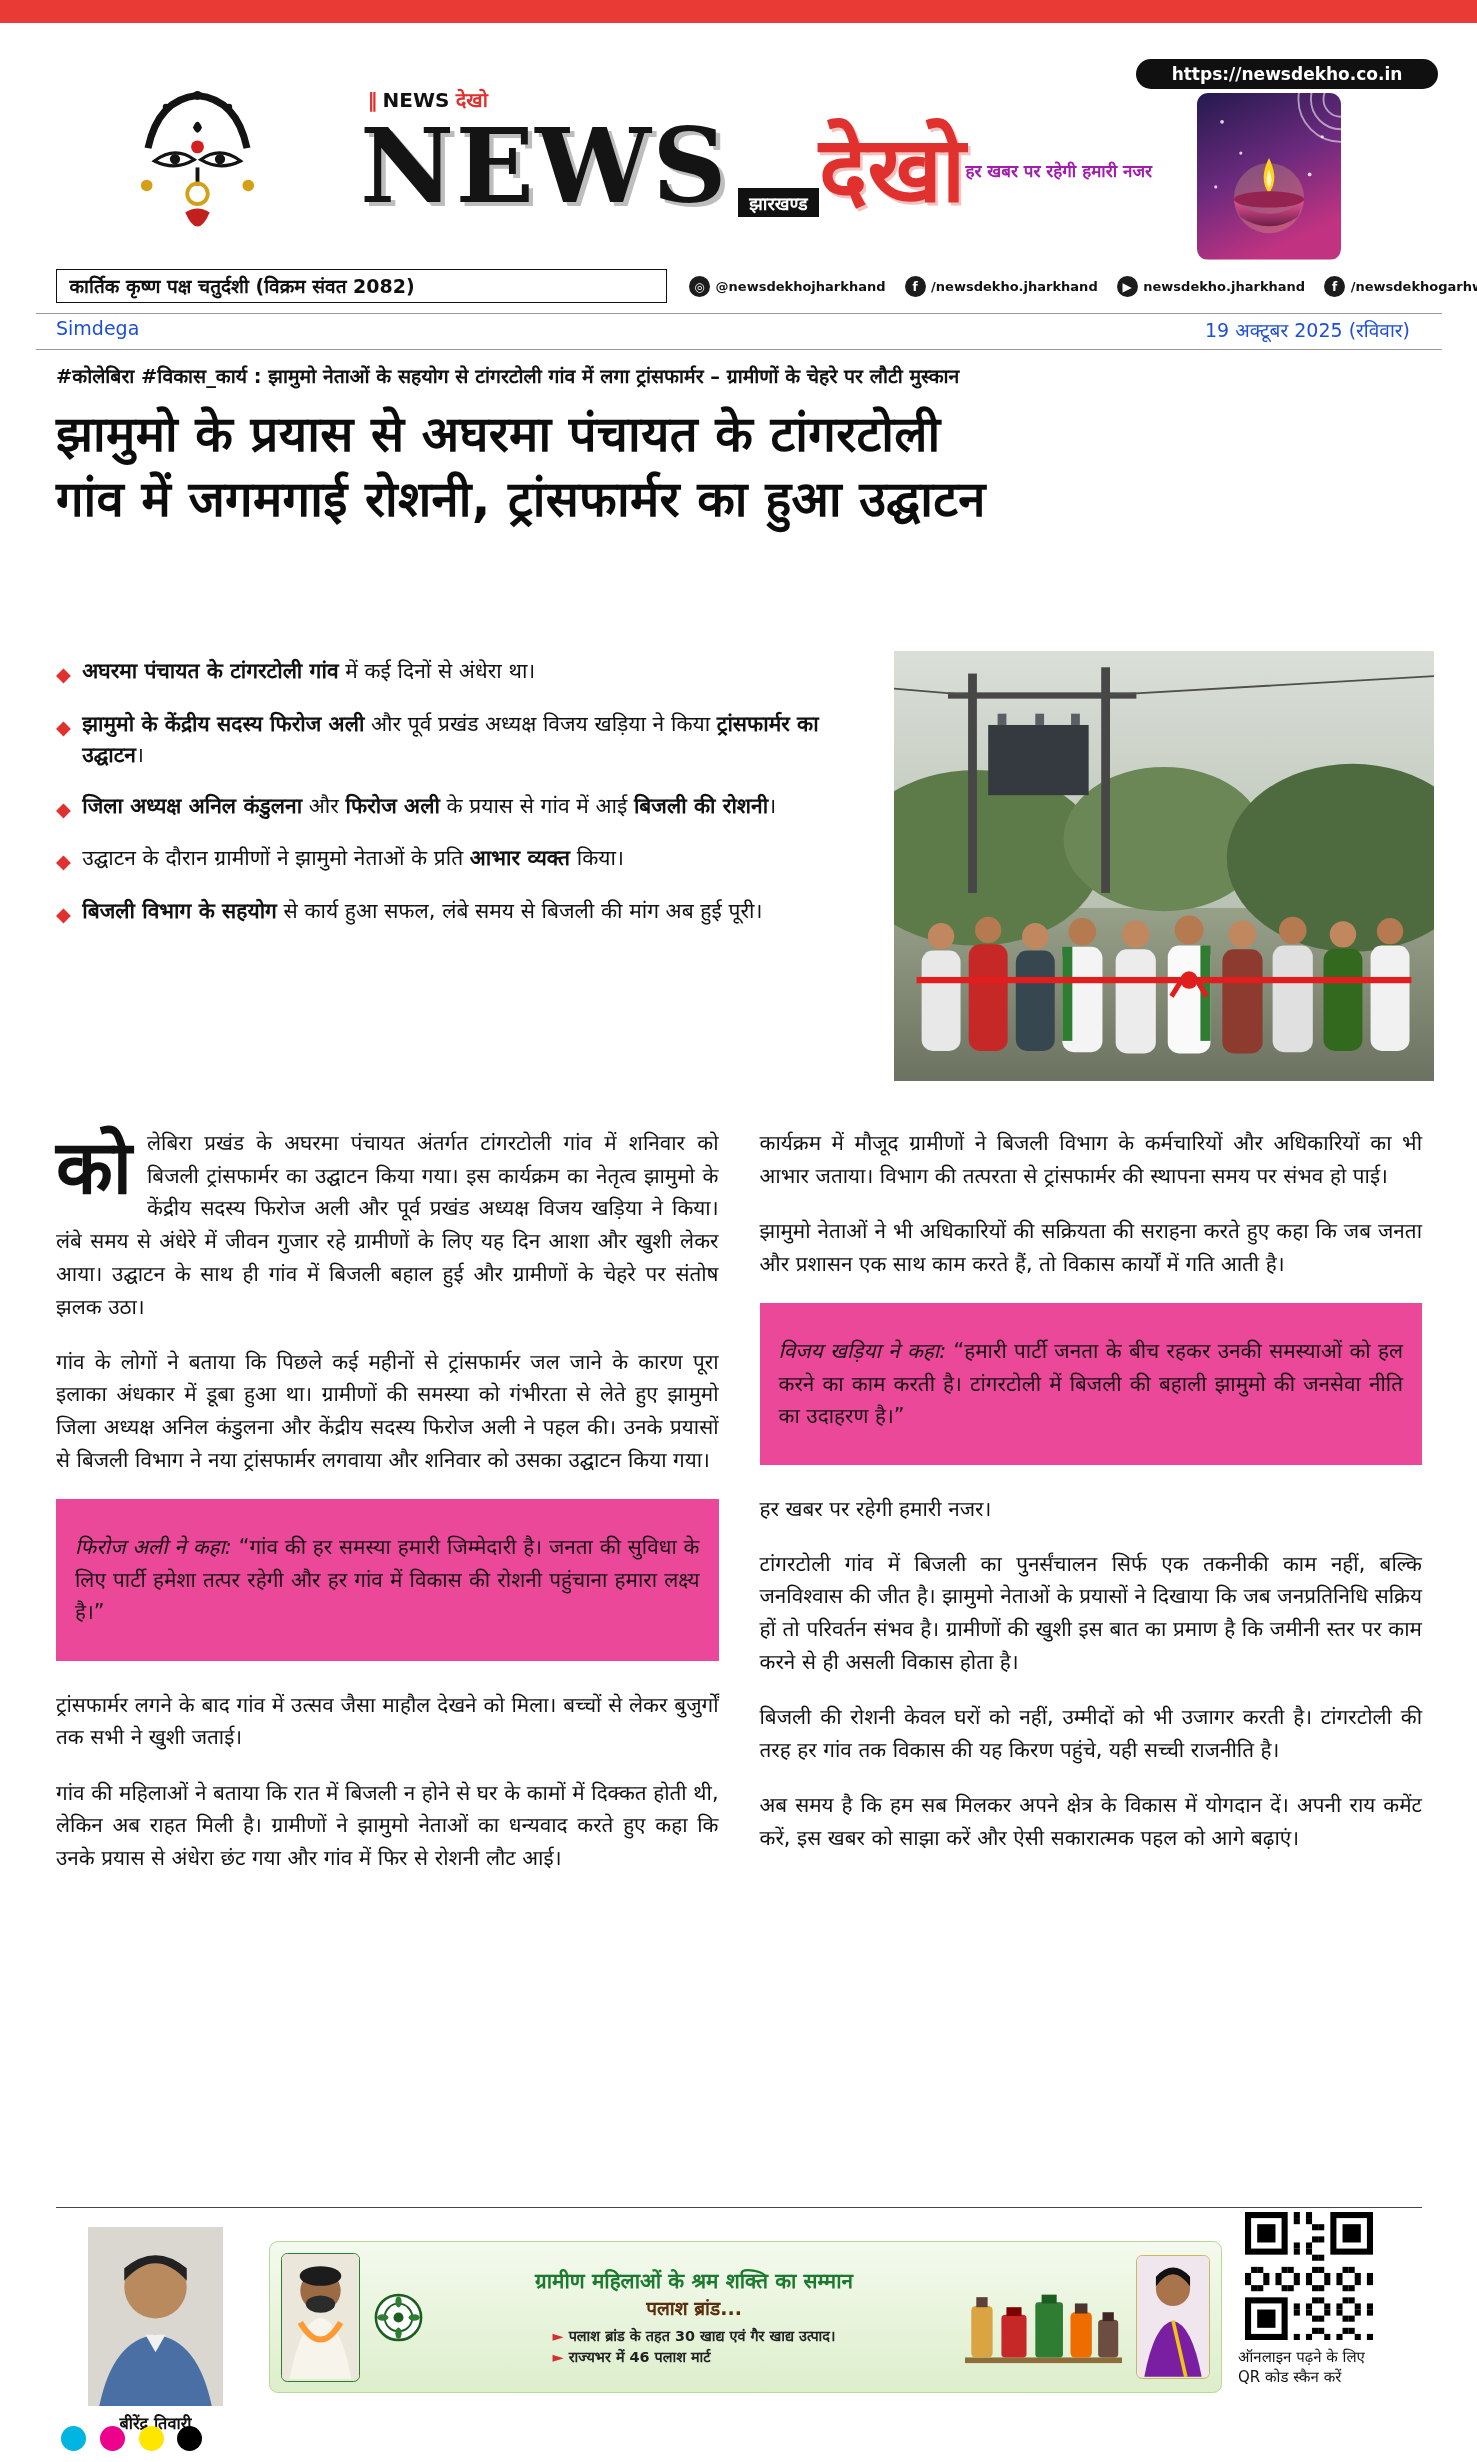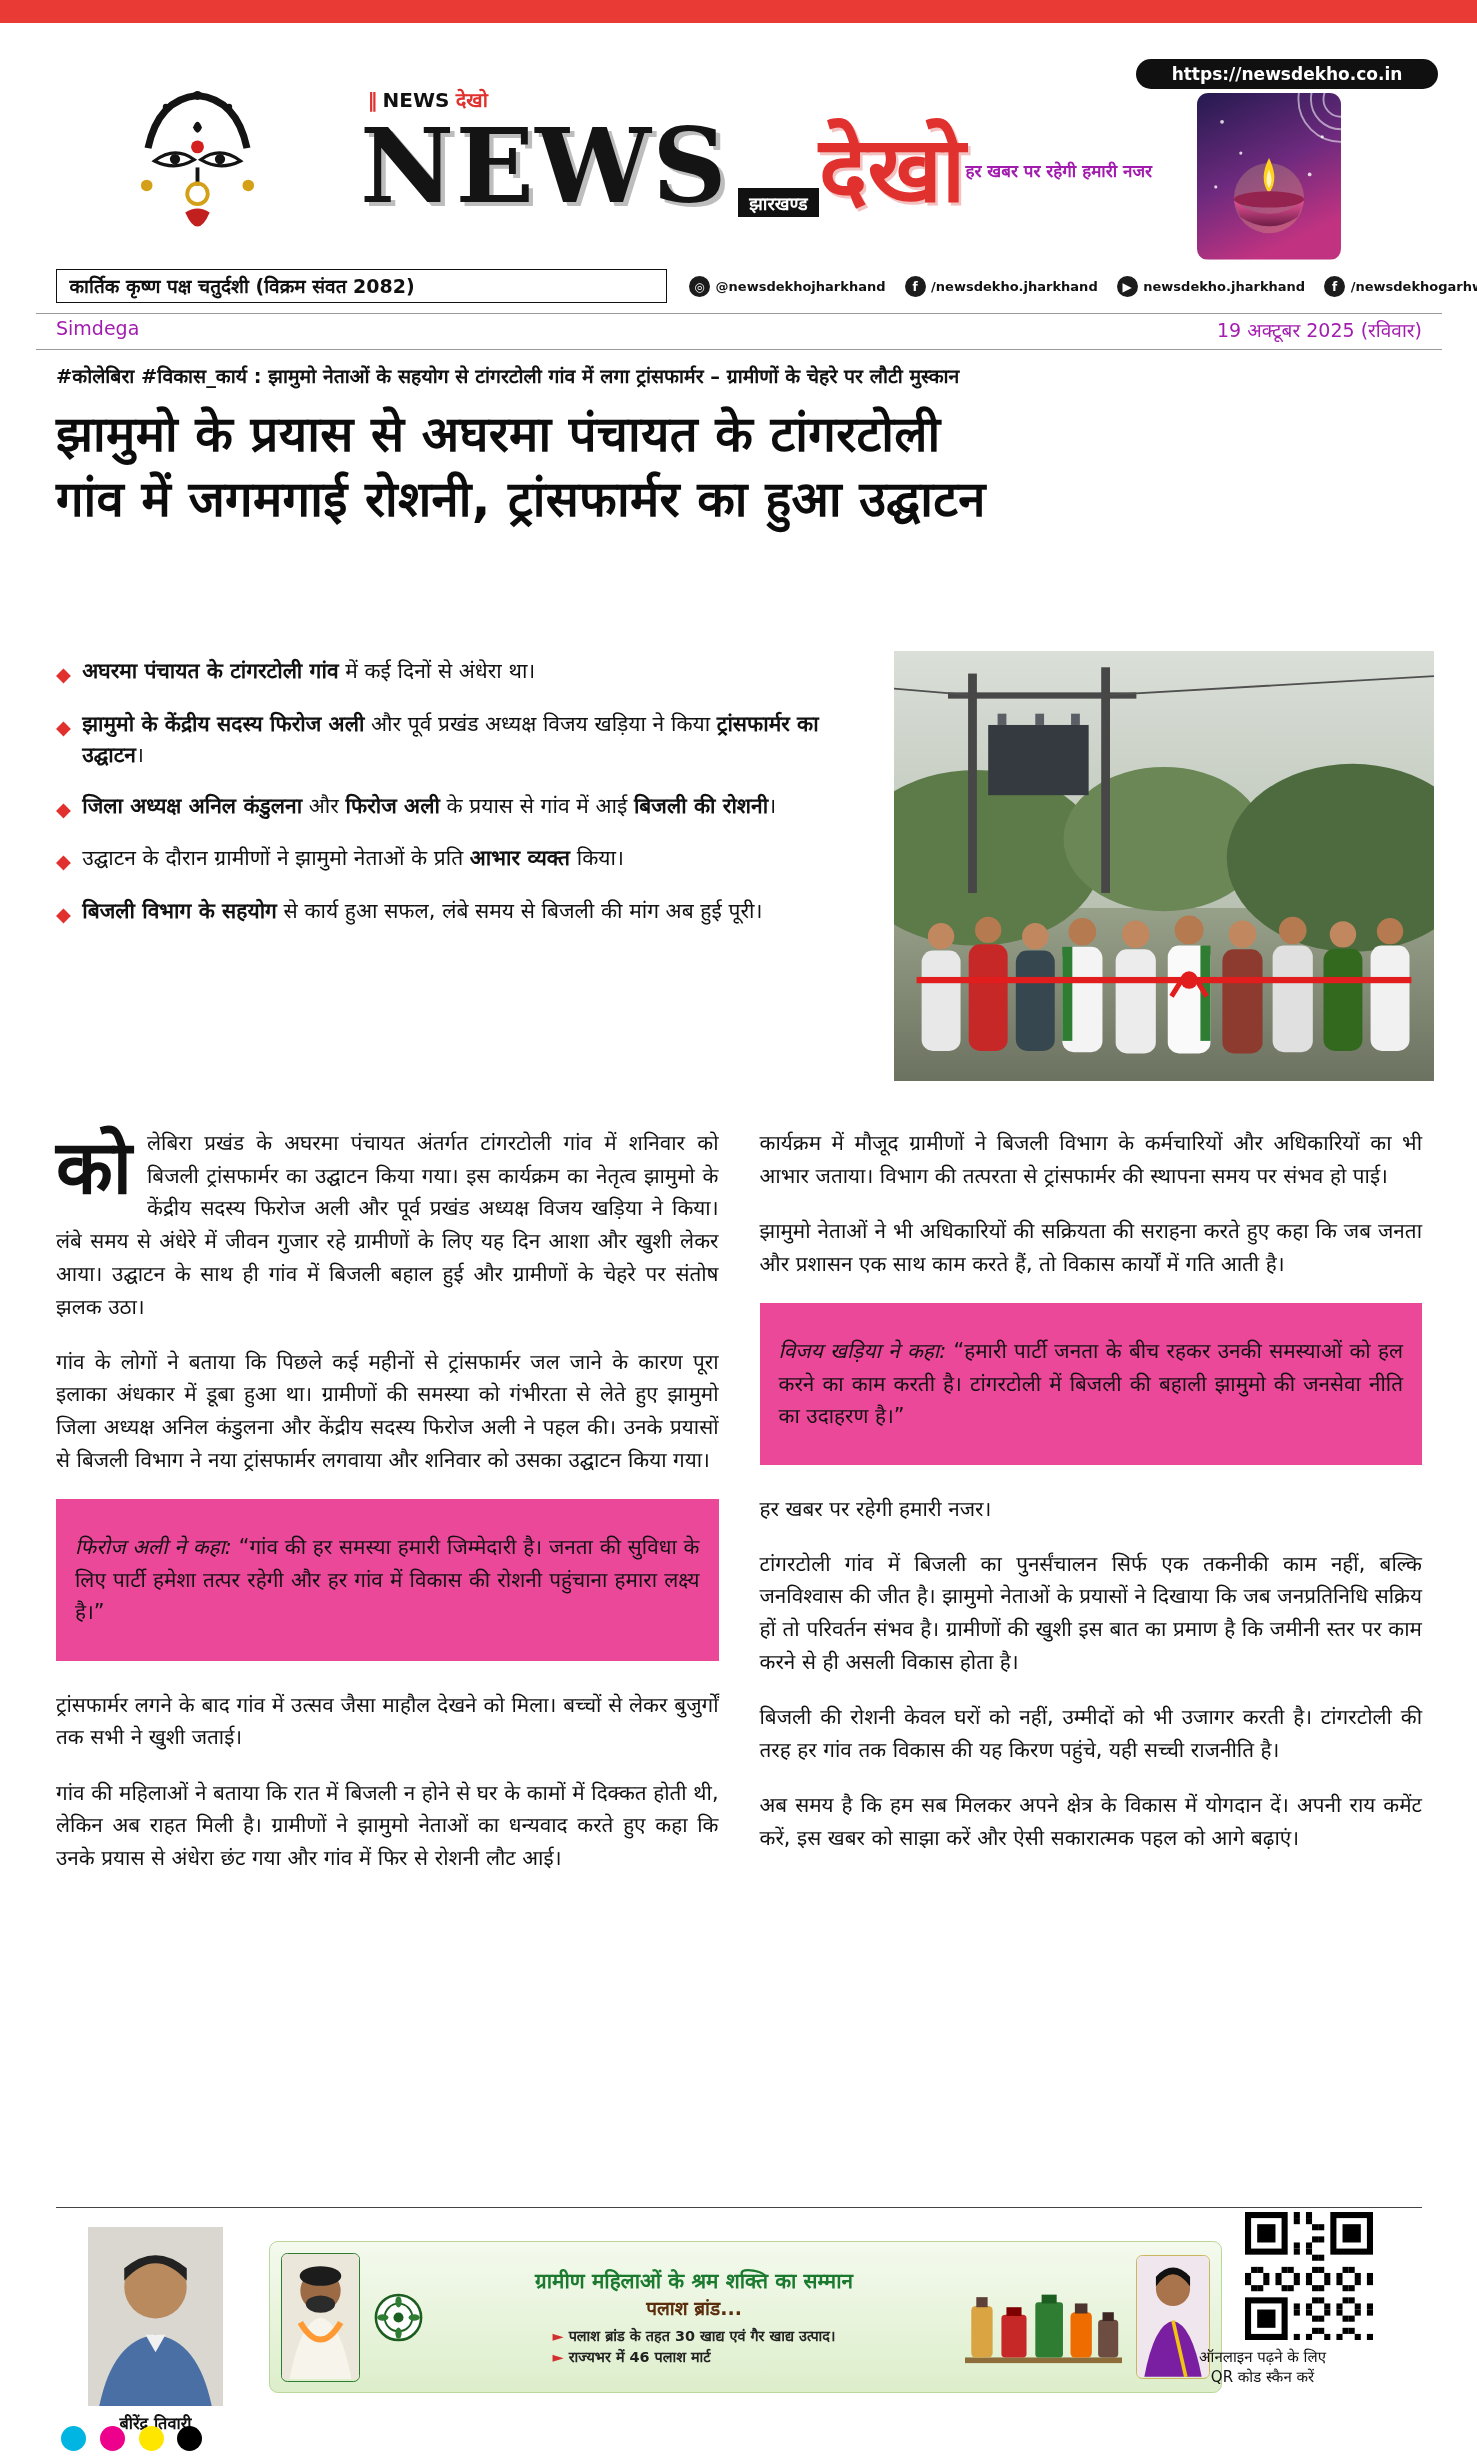--- a/index.html
+++ b/index.html
@@ -30,22 +30,22 @@
               display: flex; align-items: center; padding-left: 12.5px; font-size: 19px; font-weight: bold; }
   .social-row { position: absolute; left: 689px; top: 276px; width: 739px; display: flex; gap: 19px; align-items: center;
                 font-size: 13px; font-weight: bold; }
   .social-item { display: flex; align-items: center; gap: 5.6px; cursor: pointer; }
   .social-icon { width: 21px; height: 21px; border-radius: 50%; background: #1c1c1c; color: #fff; display: flex;
                  align-items: center; justify-content: center; font-size: 12px; flex: 0 0 21px; }
 
   .rule { position: absolute; left: 36px; right: 36px; height: 1.3px; background: #9a9a9a; }
   .rule-a { top: 313px; }
   .rule-b { top: 349px; }
-  .meta-row { position: absolute; left: 56px; right: 56px; top: 317px; display: flex; justify-content: space-between;
-              font-size: 19px; color: #a21caf; }
+  .meta-row { position: absolute; left: 56px; right: 68px; top: 317px; display: flex; justify-content: space-between;
+              font-size: 19px; color: #1d4ed8; }
 
   
   .kicker { position: absolute; left: 56px; top: 362px; width: 1365px; font-size: 19.4px; font-weight: bold; }
   .headline { position: absolute; left: 56px; top: 402px; width: 1371px; font-size: 49px; font-weight: 800;
               line-height: 1.33; color: #0c0c0c; letter-spacing: 0.3px; }
 
   .bullets { position: absolute; left: 56px; top: 656px; width: 820px; list-style: none; }
   .bullet { display: flex; margin-bottom: 19px; font-size: 21px; line-height: 1.5; }
   .bullet-marker { color: #e0312e; font-size: 19.4px; margin: 4.4px 11.3px 0 0; flex: 0 0 auto; }
   .bullet-text b { font-weight: 700; }
@@ -78,21 +78,21 @@
   .banner-title { font-size: 20.7px; font-weight: bold; color: #1b7a2f; }
   .banner-brand { font-size: 19px; font-weight: bold; color: #5a2d0c; margin-top: 1.3px; }
   .banner-points { margin-top: 5px; display: inline-block; text-align: left; }
   .banner-point { font-size: 14.4px; font-weight: bold; color: #222; line-height: 1.45; }
   .banner-point .pm { color: #d32f2f; margin-right: 5px; }
   .products { width: 157px; height: 111px; flex: 0 0 auto; }
   .woman-photo { width: 74px; height: 124px; border-radius: 6.3px; overflow: hidden; border: 1.3px solid #c9b65e; flex: 0 0 auto; }
 
   .qr { position: absolute; left: 1245px; top: 2212px; width: 128px; height: 128px; }
   .qr svg { width: 100%; height: 100%; display: block; }
-  .qr-caption { position: absolute; left: 1161px; top: 2347px; width: 203px; text-align: center; font-size: 15px; line-height: 1.35; }
+  .qr-caption { position: absolute; left: 1238px; top: 2347px; width: 203px; font-size: 15px; line-height: 1.35; }
 
   .cmyk { position: absolute; left: 61px; top: 2426px; display: flex; gap: 13.8px; }
   .dot { width: 25px; height: 25px; border-radius: 50%; background: #000; }
 </style>
 </head>
 <body>
 
 <div class="page">
 
   <div class="topbar"></div>

